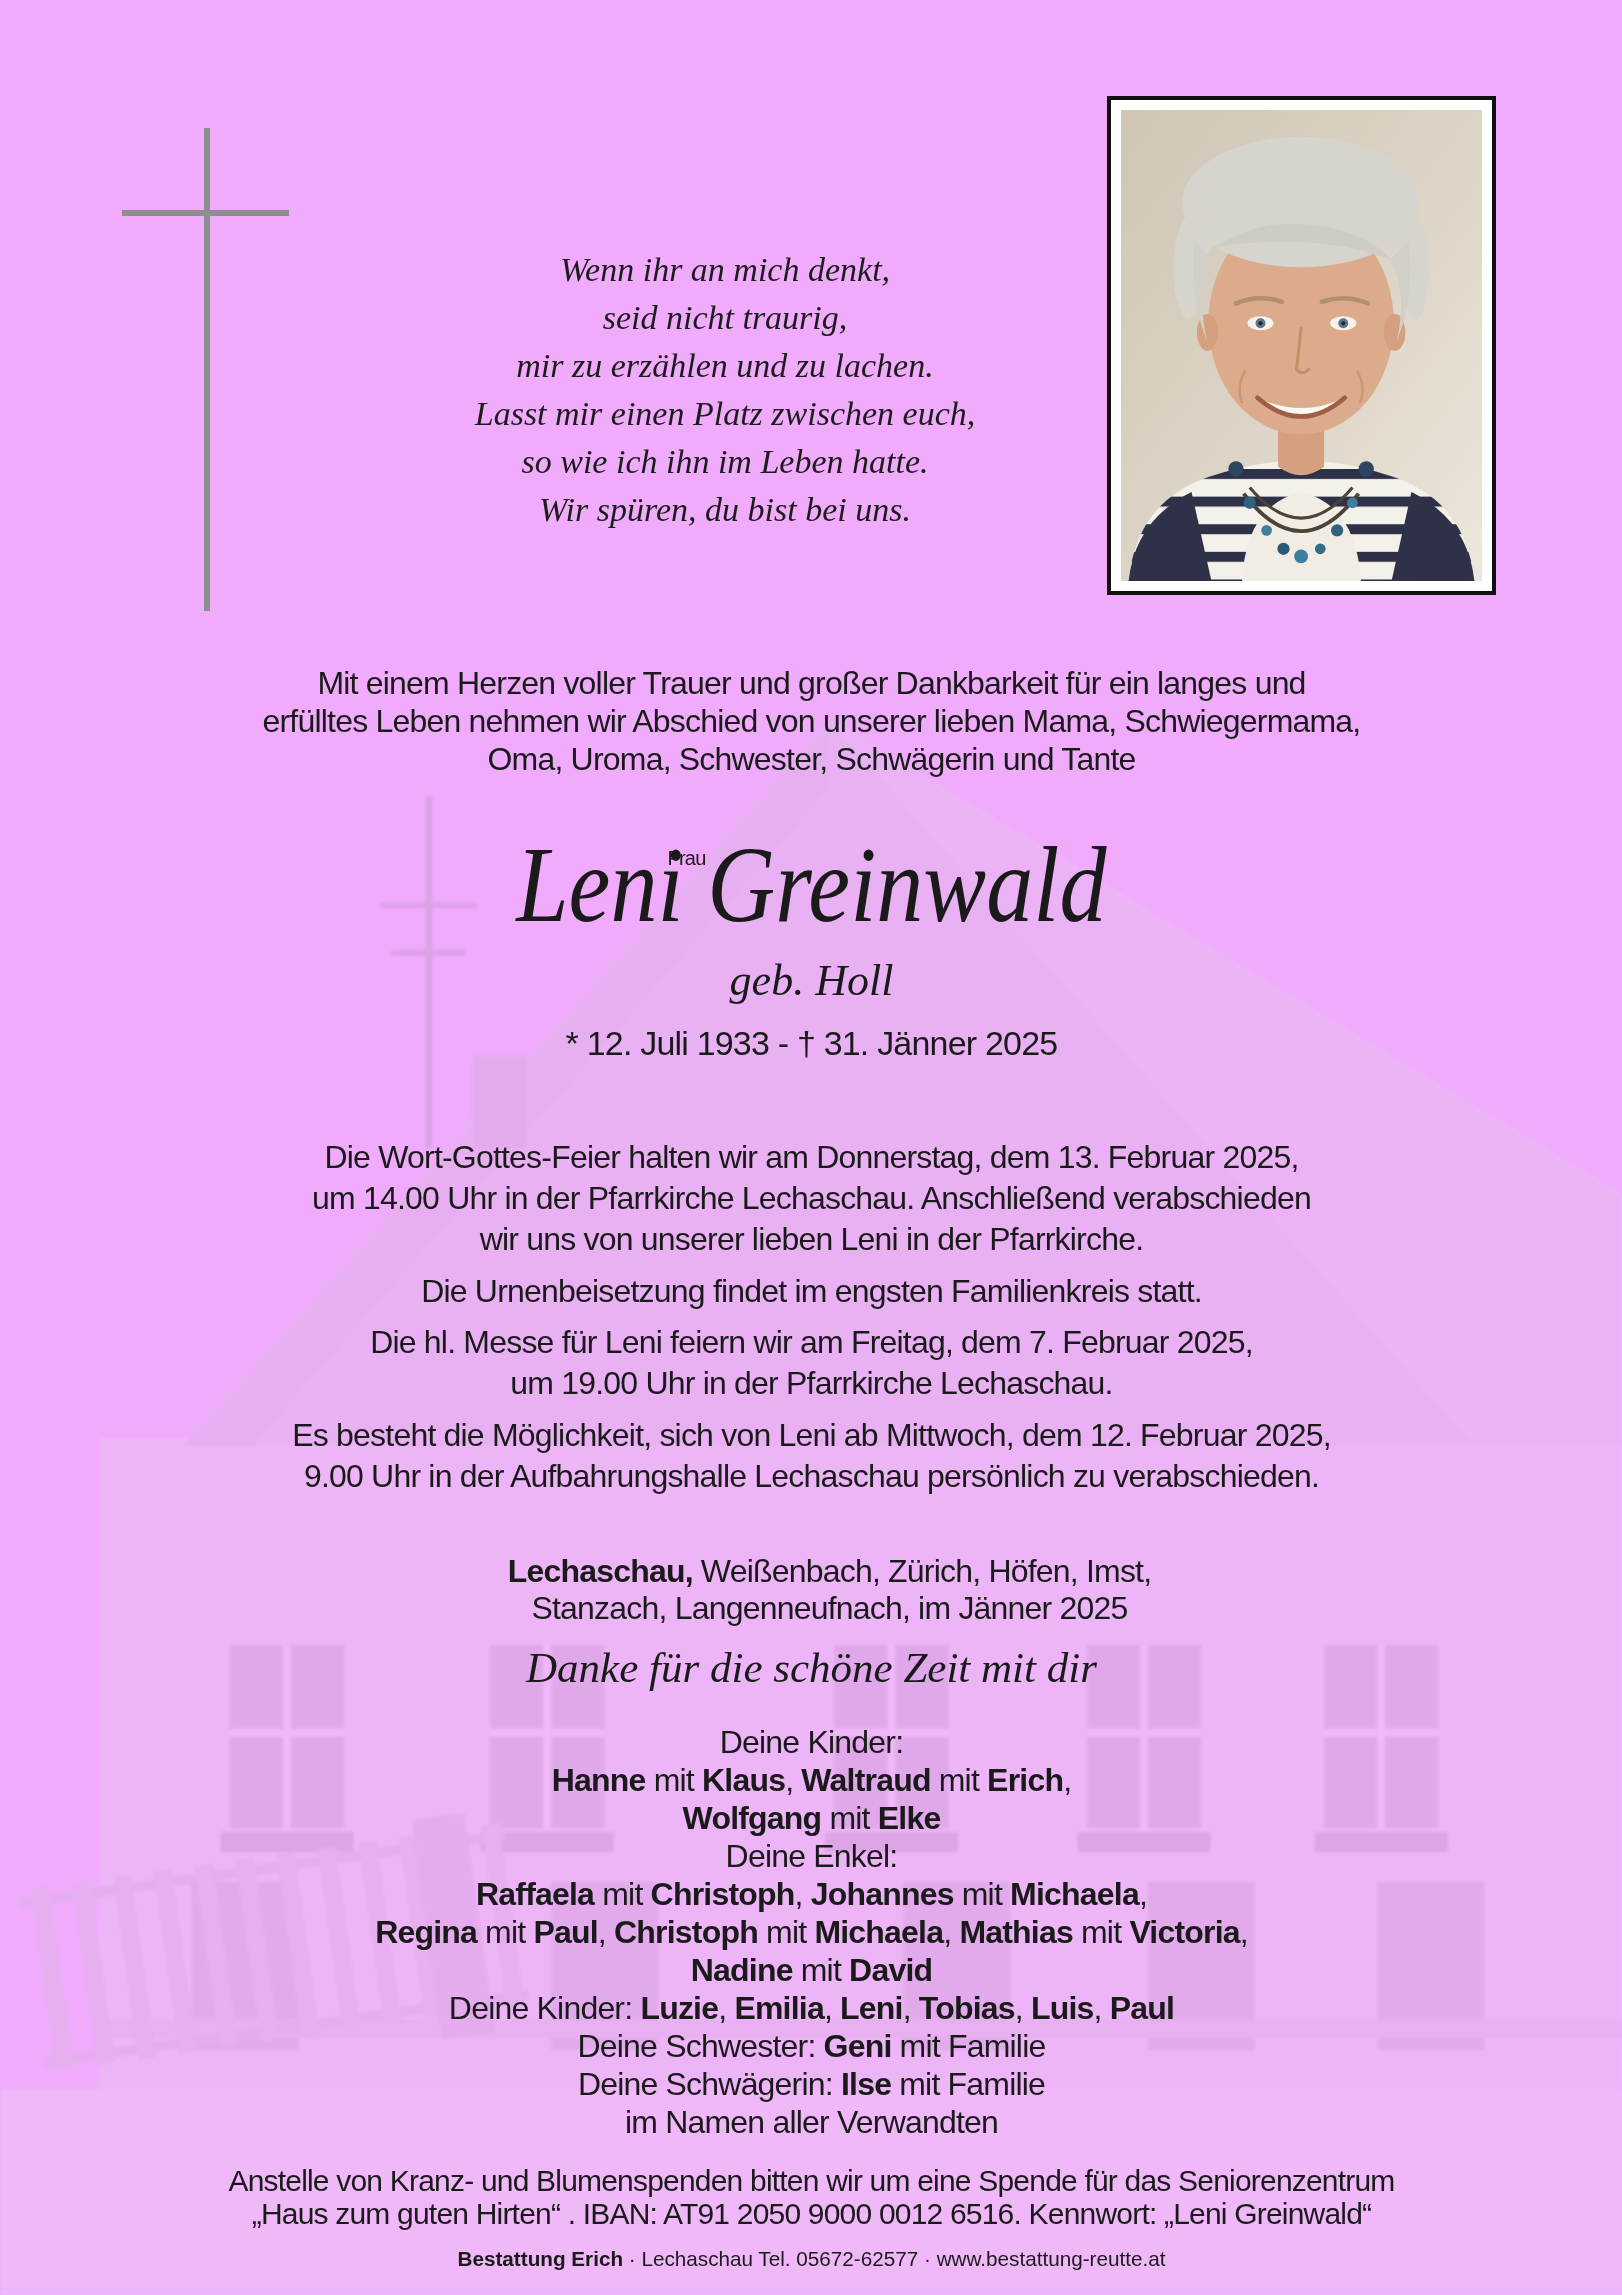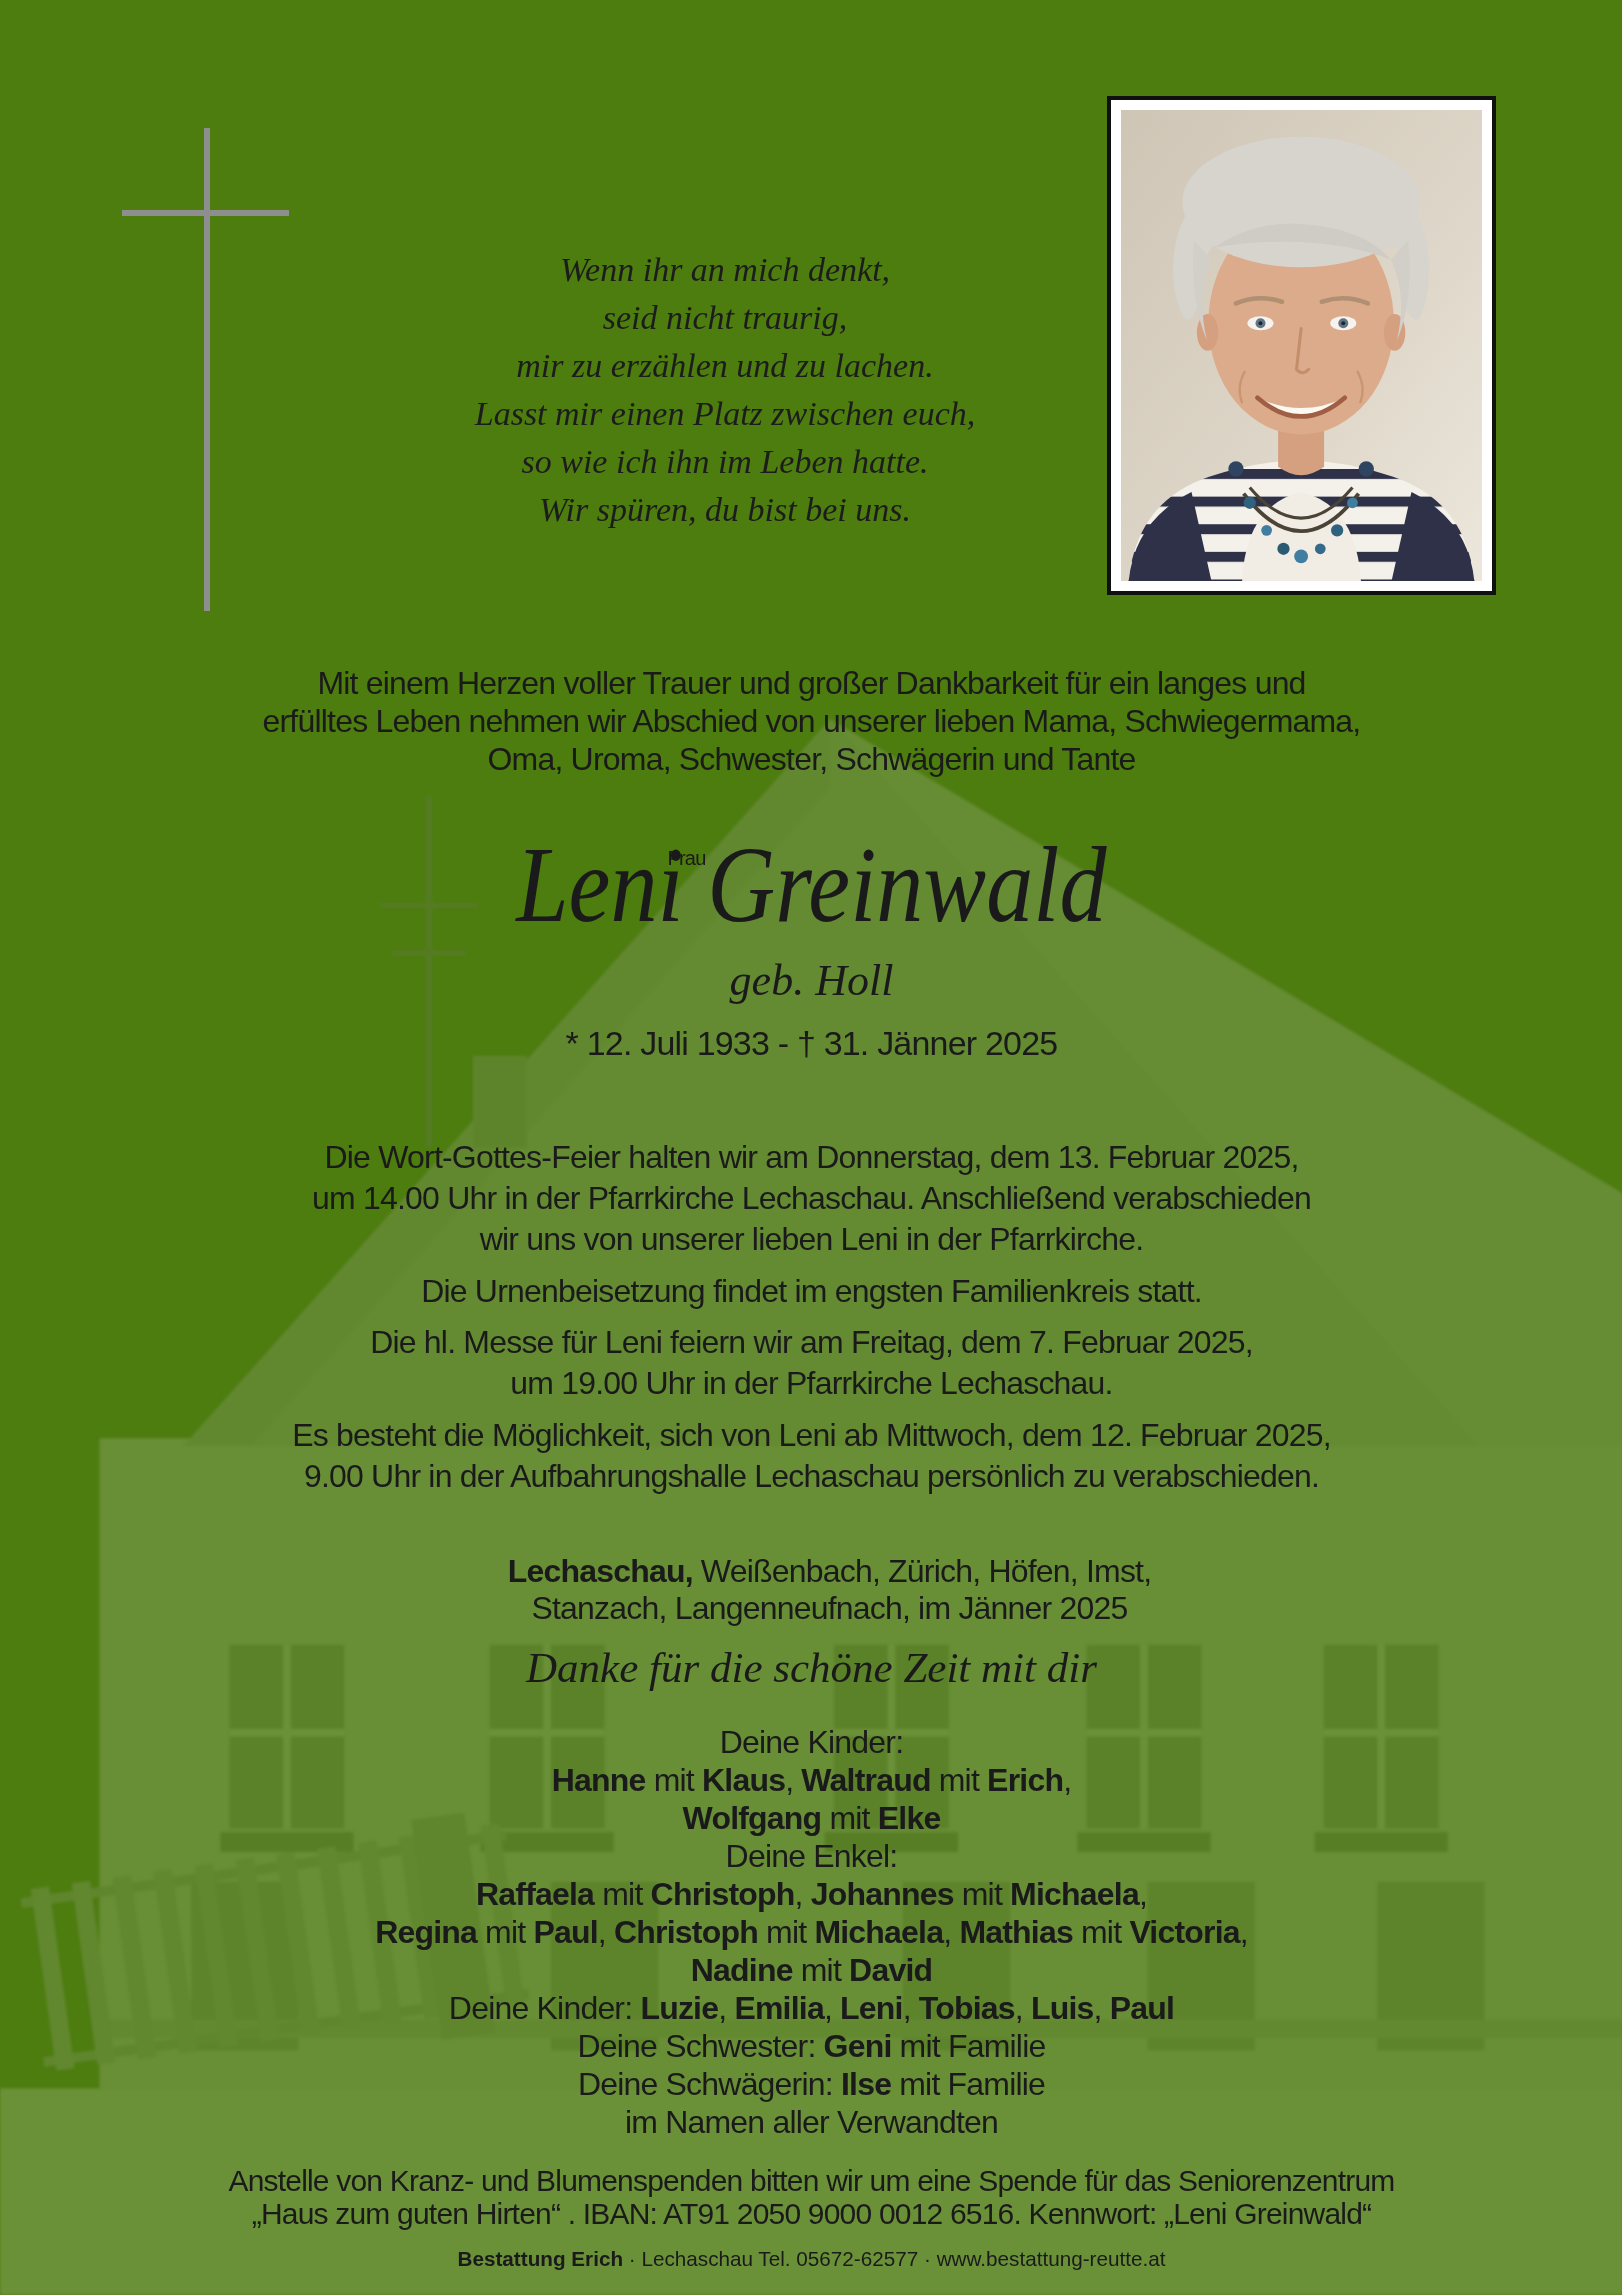--- a/index.html
+++ b/index.html
@@ -1,19 +1,19 @@
 <!DOCTYPE html>
 <html lang="de" style="font-size:12.2px"><head>
 <meta charset="utf-8">
 <style>
   * { margin:0; padding:0; box-sizing:border-box; }
   html,body { background:#ffffff; }
   .page {
     position:relative; width:1623px; height:2295px; margin:0 auto;
-    background:#4d7c0f; overflow:hidden;
+    background:#f0abfc; overflow:hidden;
     font-family:"Liberation Sans", sans-serif; color:#1a1a1a;
   }
   .abs { position:absolute; }
   .center { text-align:center; }
   .b { font-weight:700; }
   .serif-i { font-family:"Liberation Serif", serif; font-style:italic; }
 
   
   #watermark { left:0; top:0; width:1623px; height:2295px; opacity:0.18; filter:blur(1.5px); }
 

